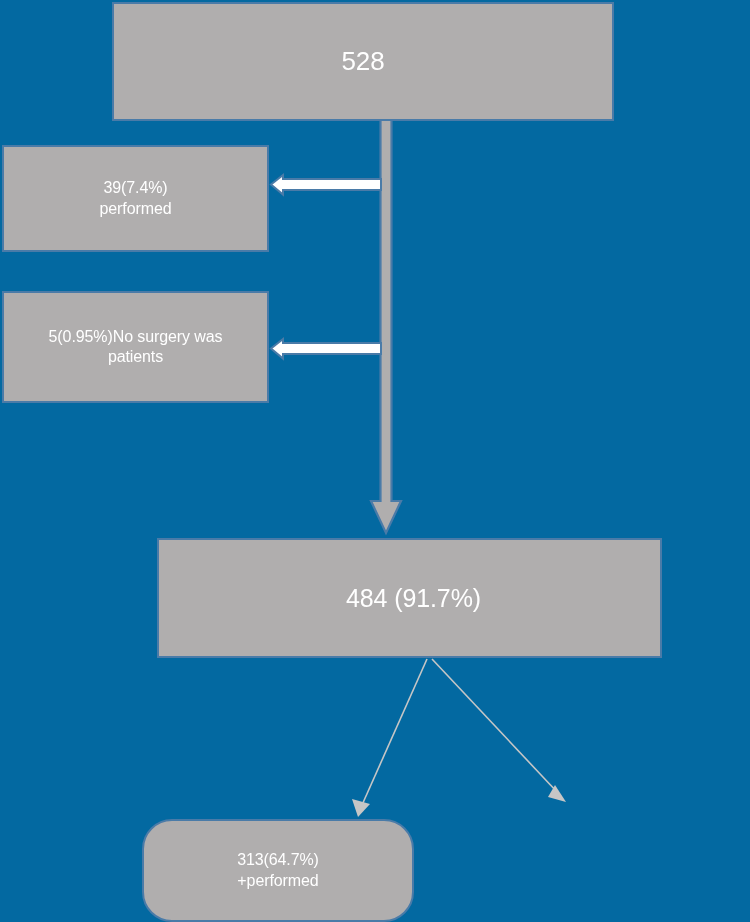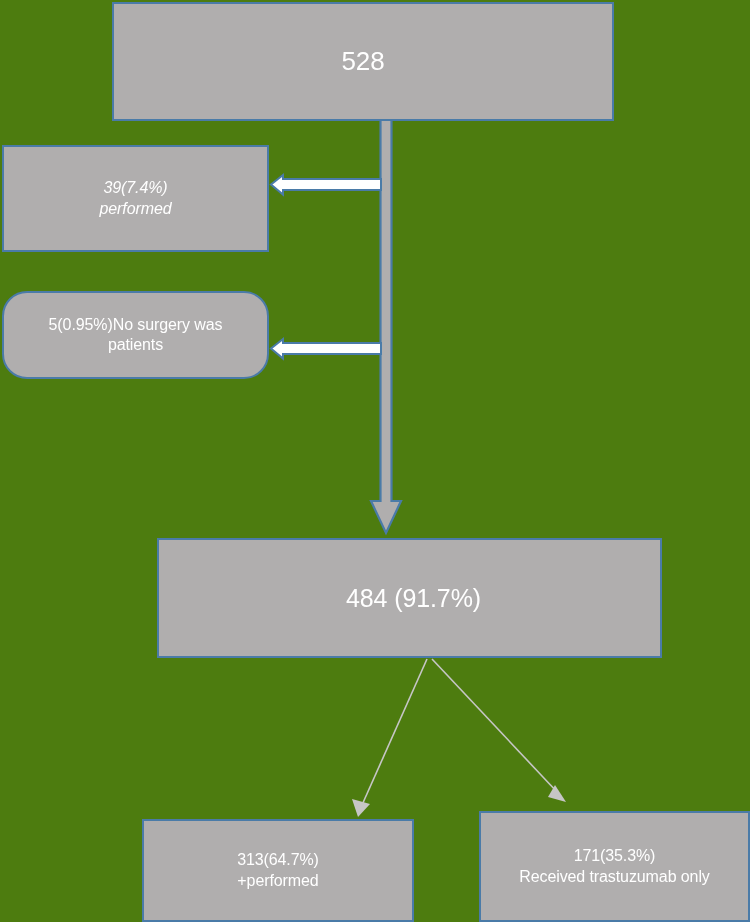--- a/index.html
+++ b/index.html
@@ -4,21 +4,21 @@
 <style>
   html, body {
     margin: 0;
     padding: 0;
     background: #ffffff;
   }
   #canvas {
     position: relative;
     width: 750px;
     height: 922px;
-    background: #4d7c0f;
+    background: #0369a1;
     overflow: hidden;
     font-family: "Liberation Sans", sans-serif;
   }
   .node {
     position: absolute;
     box-sizing: border-box;
     background: #b0aeae;
     border: 2px solid #4a7ba8;
     color: #ffffff;
     display: flex;
@@ -27,24 +27,24 @@
     justify-content: center;
     text-align: center;
     line-height: 1.28;
     padding: 4px 8px;
     letter-spacing: -0.1px;
   }
   .node .line { display: block; white-space: nowrap; }
 
   
   #box-total      { left: 112px; top: 2px;   width: 502px; height: 119px; font-size: 26px; }
-  #box-no-therapy { left: 2px;   top: 145px; width: 267px; height: 107px; font-size: 16px; font-style: italic; }
-  #box-no-surgery { left: 2px;   top: 291px; width: 267px; height: 88px; font-size: 16px; border-radius: 25px; }
+  #box-no-therapy { left: 2px;   top: 145px; width: 267px; height: 107px; font-size: 16px; }
+  #box-no-surgery { left: 2px;   top: 291px; width: 267px; height: 112px; font-size: 16px; }
   #box-received   { left: 157px; top: 538px; width: 505px; height: 120px; font-size: 25px; padding-left: 16px; }
-  #box-tpz        { left: 142px; top: 819px; width: 272px; height: 103px; font-size: 16px; }
+  #box-tpz        { left: 142px; top: 819px; width: 272px; height: 103px; font-size: 16px; border-radius: 30px; }
   #box-tz-only    { left: 479px; top: 811px; width: 271px; height: 111px; font-size: 16px; }
 
   
   #arrows {
     position: absolute;
     left: 0; top: 0;
     width: 750px; height: 922px;
     pointer-events: none;
   }
 </style>
@@ -94,18 +94,14 @@
 
   <div class="node" id="box-received">
     <span class="line">484 (91.7%)</span>
   </div>
 
   <div class="node" id="box-tpz">
     <span class="line">313(64.7%)</span>
     <span class="line">+performed</span>
   </div>
 
-  <div class="node" id="box-tz-only">
-    <span class="line">171(35.3%)</span>
-    <span class="line">Received trastuzumab only</span>
-  </div>
 
 </div>
 
 </body></html>

